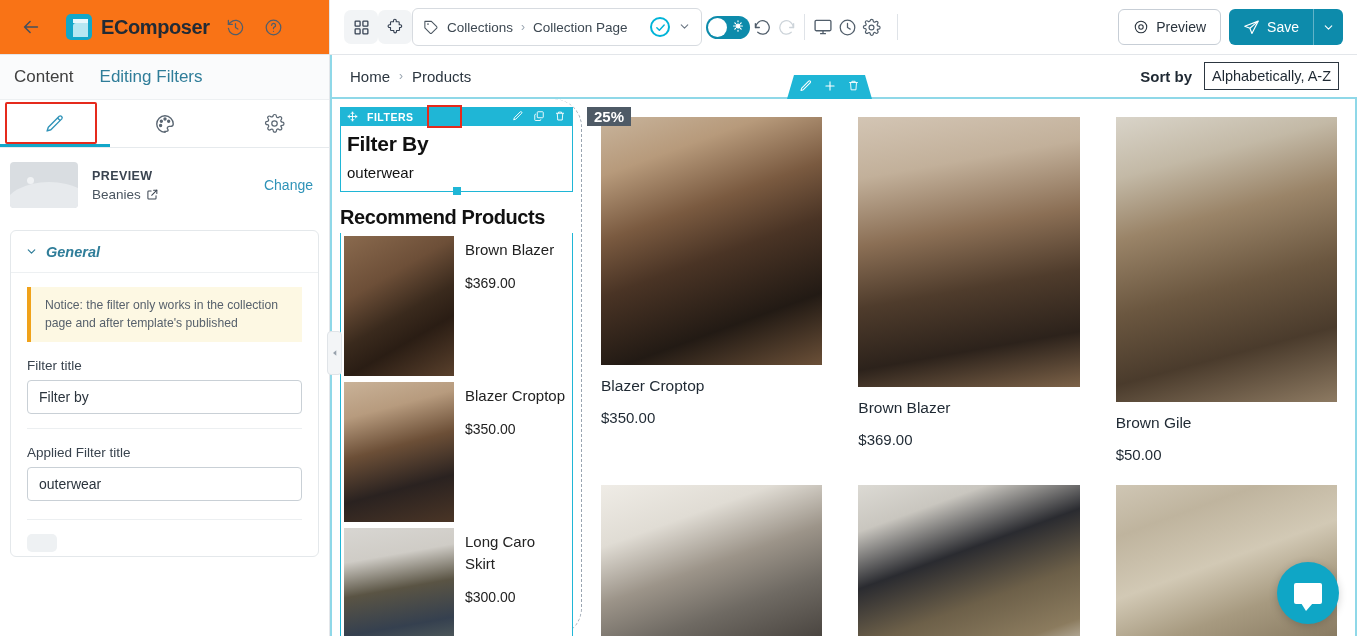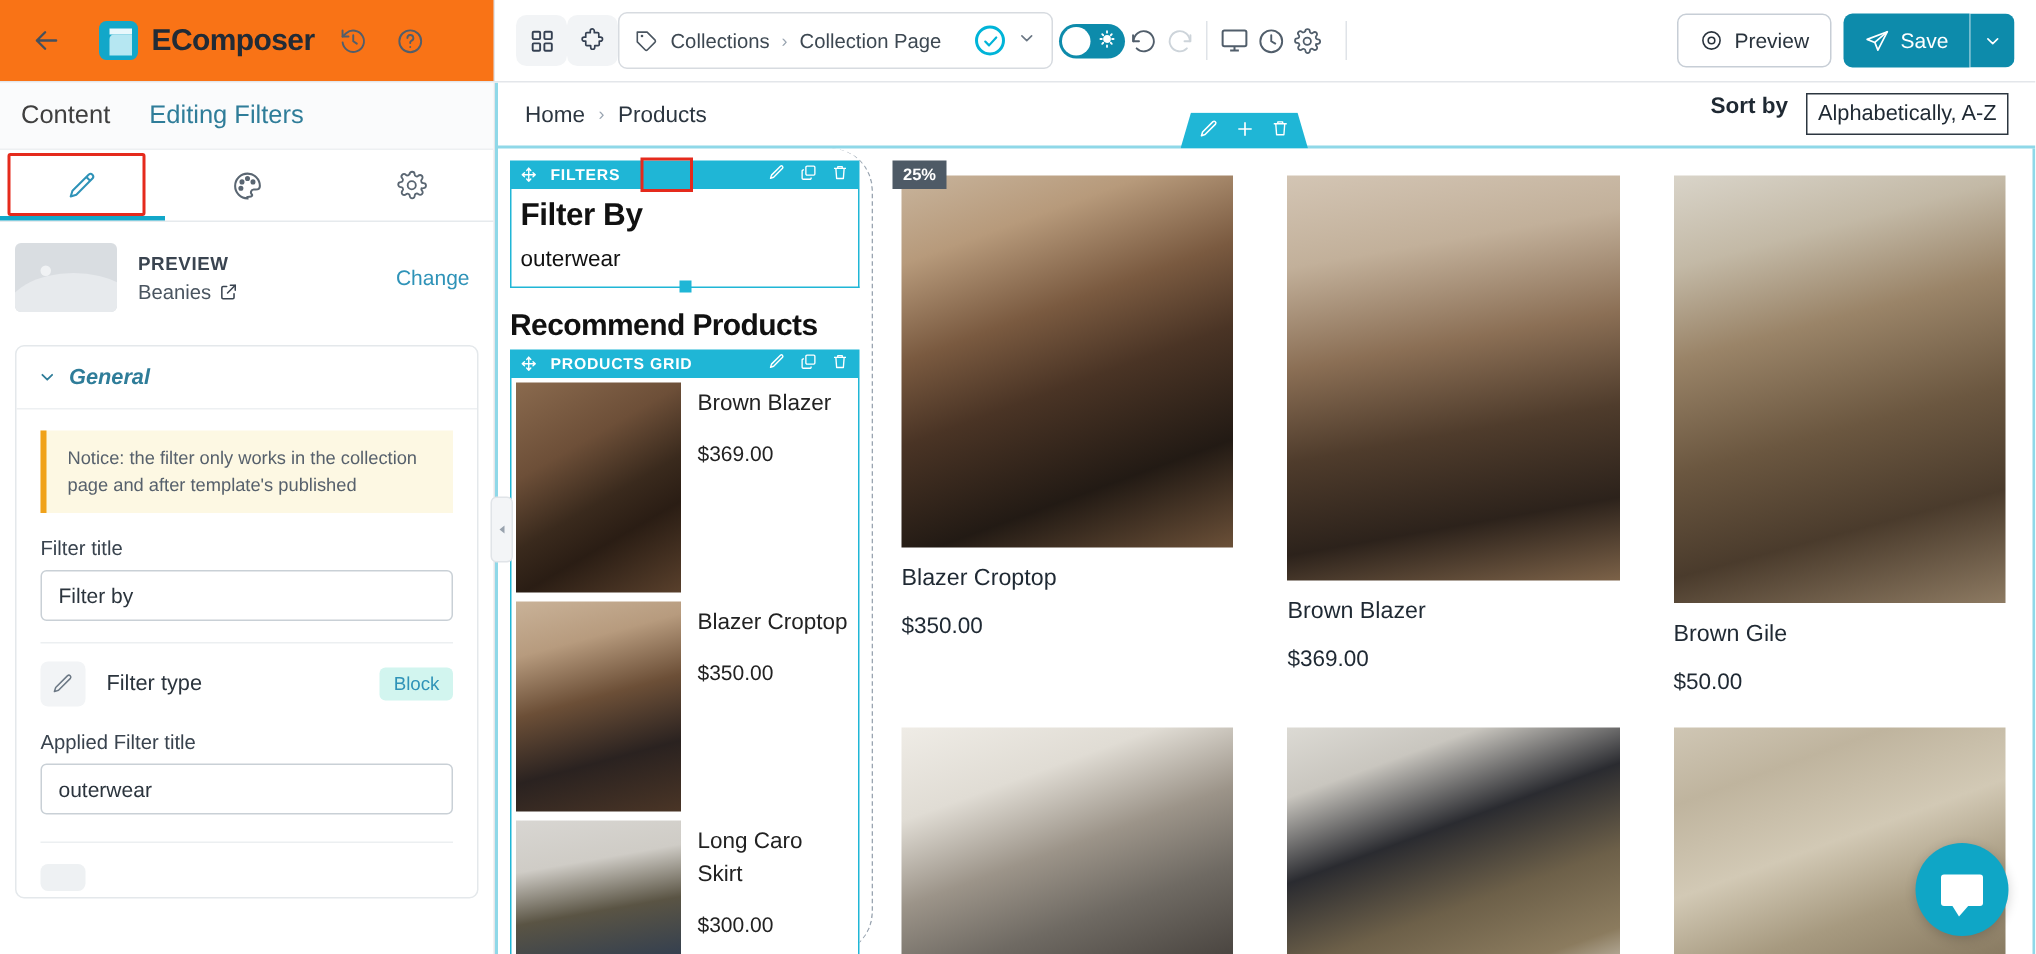--- a/index.html
+++ b/index.html
@@ -83,40 +83,40 @@
   .chk-lbl { font-size:14.5px; color:#2b343d;}
   .stub { width:30px; height:18px; background:#eef1f3; border-radius:5px; margin:14px 0 0 0;}
 
   .collapse-handle { position:absolute; right:-13px; top:276px; width:15px; height:44px; background:#f3f5f7; border:1px solid #e0e4e8; border-radius:4px; display:flex; align-items:center; justify-content:center; color:#98a2ad; font-size:9px; z-index:30; cursor:pointer;}
 
   
   .canvas { flex:1; position:relative; background:#fff; overflow:hidden; border-left:2px solid #8fd8e8;}
   .crumbbar { height:42px; display:flex; align-items:center; padding:0 18px; justify-content:space-between;}
   .crumbs { display:flex; align-items:center; gap:9px; font-size:15px; color:#2c3640;}
   .crumbs .s { color:#9aa5b1; font-size:12px;}
-  .sortwrap { display:flex; align-items:flex-start; gap:12px;}
+  .sortwrap { display:flex; align-items:center; gap:12px;}
   .sortlbl { font-size:15px; font-weight:700; color:#1f2933;}
   .sortsel { border:1px solid #2c3640; height:28px; padding:0 7px; display:flex; align-items:center; font-size:14.5px; color:#1f2933; background:#fff;}
 
   .stage { position:absolute; left:0; right:0; top:42px; bottom:0; }
   .stage-line { position:absolute; left:0; right:0; top:0; height:2px; background:#8fd8e8;}
 
   .floatbar { position:absolute; left:455px; top:-22px; height:24px; display:flex; align-items:center; gap:10px; background:#1fb6d6; color:#fff; padding:0 12px; z-index:25;
      clip-path: polygon(7px 0, calc(100% - 7px) 0, 100% 100%, 0 100%); }
   .floatbar span { font-size:13px; cursor:pointer;}
 
   
   .colL { position:absolute; left:0; top:2px; width:250px; bottom:0; border-right:1px dashed #9aa5b1;border-radius:28px; }
   .sec { position:relative; margin:8px 8px 0 8px; }
   .sec-bar { height:19px; background:#1fb6d6; display:flex; align-items:center; gap:9px; padding:0 7px; color:#fff; position:relative;}
   .sec-bar .nm { font-size:10.5px; font-weight:700; letter-spacing:.5px; flex:0 0 auto;}
   .sec-bar .sp { flex:1;}
   .sec-bar i { font-style:normal; font-size:11px; cursor:pointer;}
   .sec-box { border:1.5px solid #1fb6d6; border-top:none; background:#fff; position:relative;}
-  .zoomtag { position:absolute; right:-58px; top:0; height:19px; background:#4e5a66; color:#fff; font-size:11px; font-weight:700; display:flex; align-items:center; padding:0 7px; z-index:22;}
+  .zoomtag { position:absolute; right:-58px; top:0; height:19px; background:#4e5a66; color:#fff; font-size:15px; font-weight:700; display:flex; align-items:center; padding:0 7px; z-index:22;}
   .handle-b { position:absolute; left:50%; bottom:-4px; width:8px; height:8px; background:#1fb6d6; transform:translateX(-50%);}
   .filter-title { font-size:21px; font-weight:800; color:#111; padding:6px 6px 0 6px; letter-spacing:-.3px;}
   .filter-val { font-size:15px; color:#111; padding:8px 6px 12px 6px;}
   .rec-h { font-size:20px; font-weight:800; color:#111; padding:14px 8px 2px 8px; letter-spacing:-.4px;}
   .redbox2 { position:absolute; left:87px; top:-2px; width:35px; height:23px; border:2.5px solid #e52a1c; z-index:26; pointer-events:none;}
 
   .plist { }
   .pitem { display:flex; gap:0; border-bottom:0;}
   .pimg { width:110px; height:140px; flex:0 0 auto; background-size:cover; background-position:center; margin:3px;}
   .pinfo { flex:1; padding:6px 4px 0 8px;}
@@ -345,29 +345,20 @@
             <span class="t">General</span>
           </div>
           <div class="card-body">
             <div class="notice">Notice: the filter only works in the collection page and after template's published</div>
 
             <div class="lbl">Filter title</div>
             <div class="inp">Filter by</div>
 
             <div class="hr"></div>
 
-            <div class="ftype">
-              <div class="ftype-ic">
-                <svg width="16" height="16" viewBox="0 0 24 24" fill="none" stroke="currentColor" stroke-width="1.5" stroke-linejoin="round">
-                    <path d="M16.6 3.6a2 2 0 0 1 2.8 2.8L7.5 18.3 3.4 19.6l1.3-4.1z"></path>
-                  </svg>
-              </div>
-              <div class="ftype-t">Filter type</div>
-              <div class="badge-block">Block</div>
-            </div>
 
 
             <div class="lbl">Applied Filter title</div>
             <div class="inp">outerwear</div>
 
             <div class="hr" style="margin-top:18px;"></div>
             <div class="stub"></div>
           </div>
         </div>
       </div>
@@ -447,45 +438,20 @@
             <div class="sec-box" style="height:66px;">
               <div class="filter-title">Filter By</div>
               <div class="filter-val">outerwear</div>
               <div class="handle-b"></div>
             </div>
           </div>
 
           <div class="rec-h">Recommend Products</div>
 
           <div class="sec" style="margin-top:2px;">
-            <div class="sec-bar">
-              <span style="display:flex;">
-                <svg width="11" height="11" viewBox="0 0 24 24" fill="none" stroke="currentColor" stroke-width="2" stroke-linecap="round" stroke-linejoin="round">
-                    <path d="M12 2.5v19M2.5 12h19M12 2.5 9 5.8M12 2.5l3 3.3M12 21.5l-3-3.3M12 21.5l3-3.3M2.5 12l3.3-3M2.5 12l3.3 3M21.5 12l-3.3-3M21.5 12l-3.3 3"></path>
-                  </svg>
-              </span>
-              <span class="nm">PRODUCTS GRID</span>
-              <span class="sp"></span>
-              <i>
-                <svg width="12" height="12" viewBox="0 0 24 24" fill="none" stroke="currentColor" stroke-width="1.9" stroke-linejoin="round">
-                    <path d="M16.6 3.6a2 2 0 0 1 2.8 2.8L7.5 18.3 3.4 19.6l1.3-4.1z"></path>
-                  </svg>
-              </i>
-              <i>
-                <svg width="12" height="12" viewBox="0 0 24 24" fill="none" stroke="currentColor" stroke-width="1.8" stroke-linejoin="round">
-                    <rect x="8.5" y="3.5" width="12" height="12" rx="1.5"></rect>
-                    <path d="M15.5 18.5v1a1.5 1.5 0 0 1-1.5 1.5H5a1.5 1.5 0 0 1-1.5-1.5V10A1.5 1.5 0 0 1 5 8.5h1"></path>
-                  </svg>
-              </i>
-              <i>
-                <svg width="12" height="12" viewBox="0 0 24 24" fill="none" stroke="currentColor" stroke-width="1.8" stroke-linejoin="round">
-                    <path d="M4 6.5h16M9 6.5V4.2h6V6.5M6.5 6.5 7.5 20h9l1-13.5"></path>
-                  </svg>
-              </i>
-            </div>
             <div class="sec-box plist">
 
               <div class="pitem">
                 <div class="pimg" style="background:linear-gradient(150deg,#8a6a4e 0%,#6d4f38 32%,#3a2a1d 55%,#2a1d14 70%,#59402c 100%);"></div>
                 <div class="pinfo">
                   <div class="pname">Brown Blazer</div>
                   <div class="pprice">$369.00</div>
                 </div>
               </div>
 

